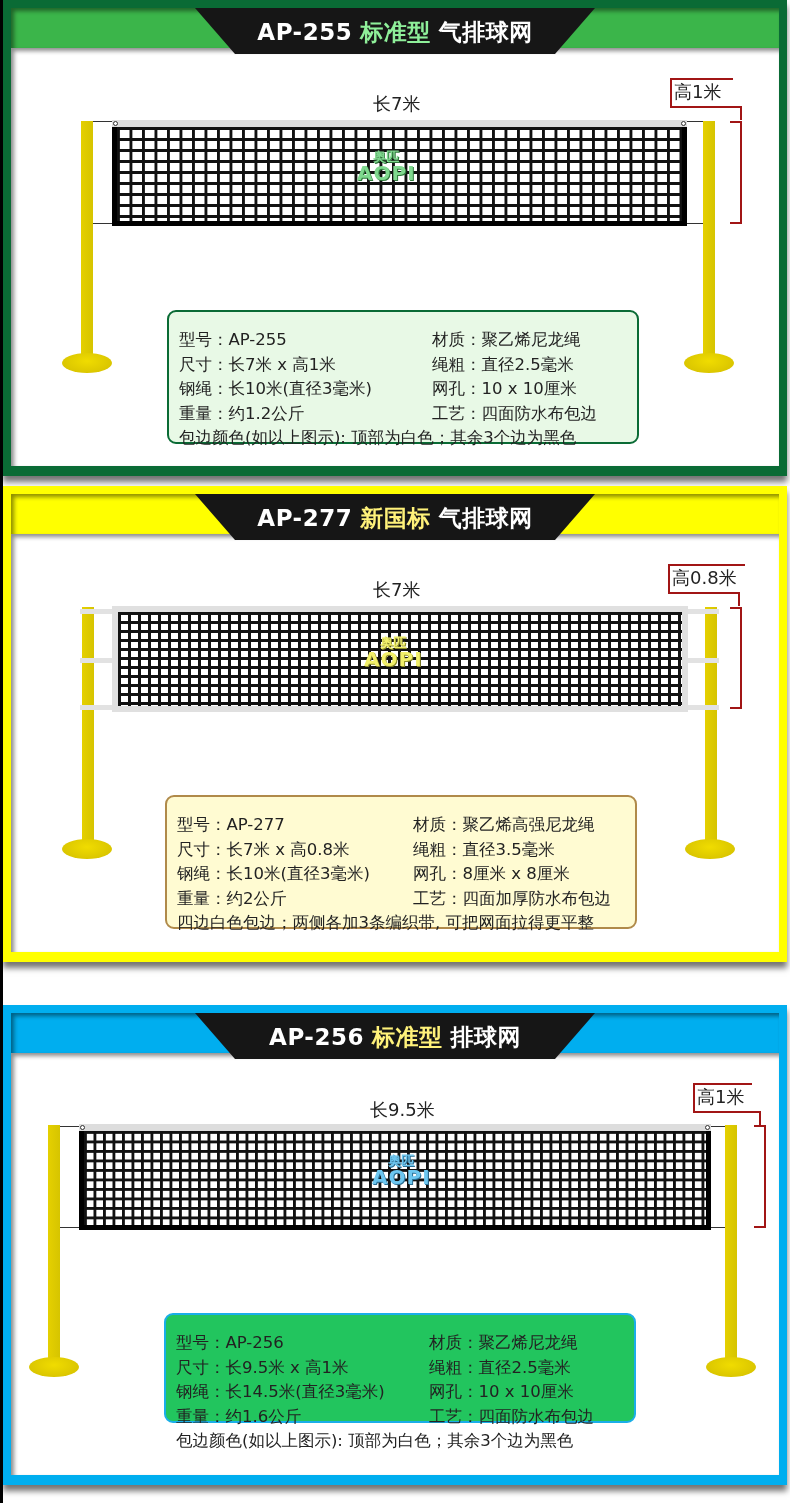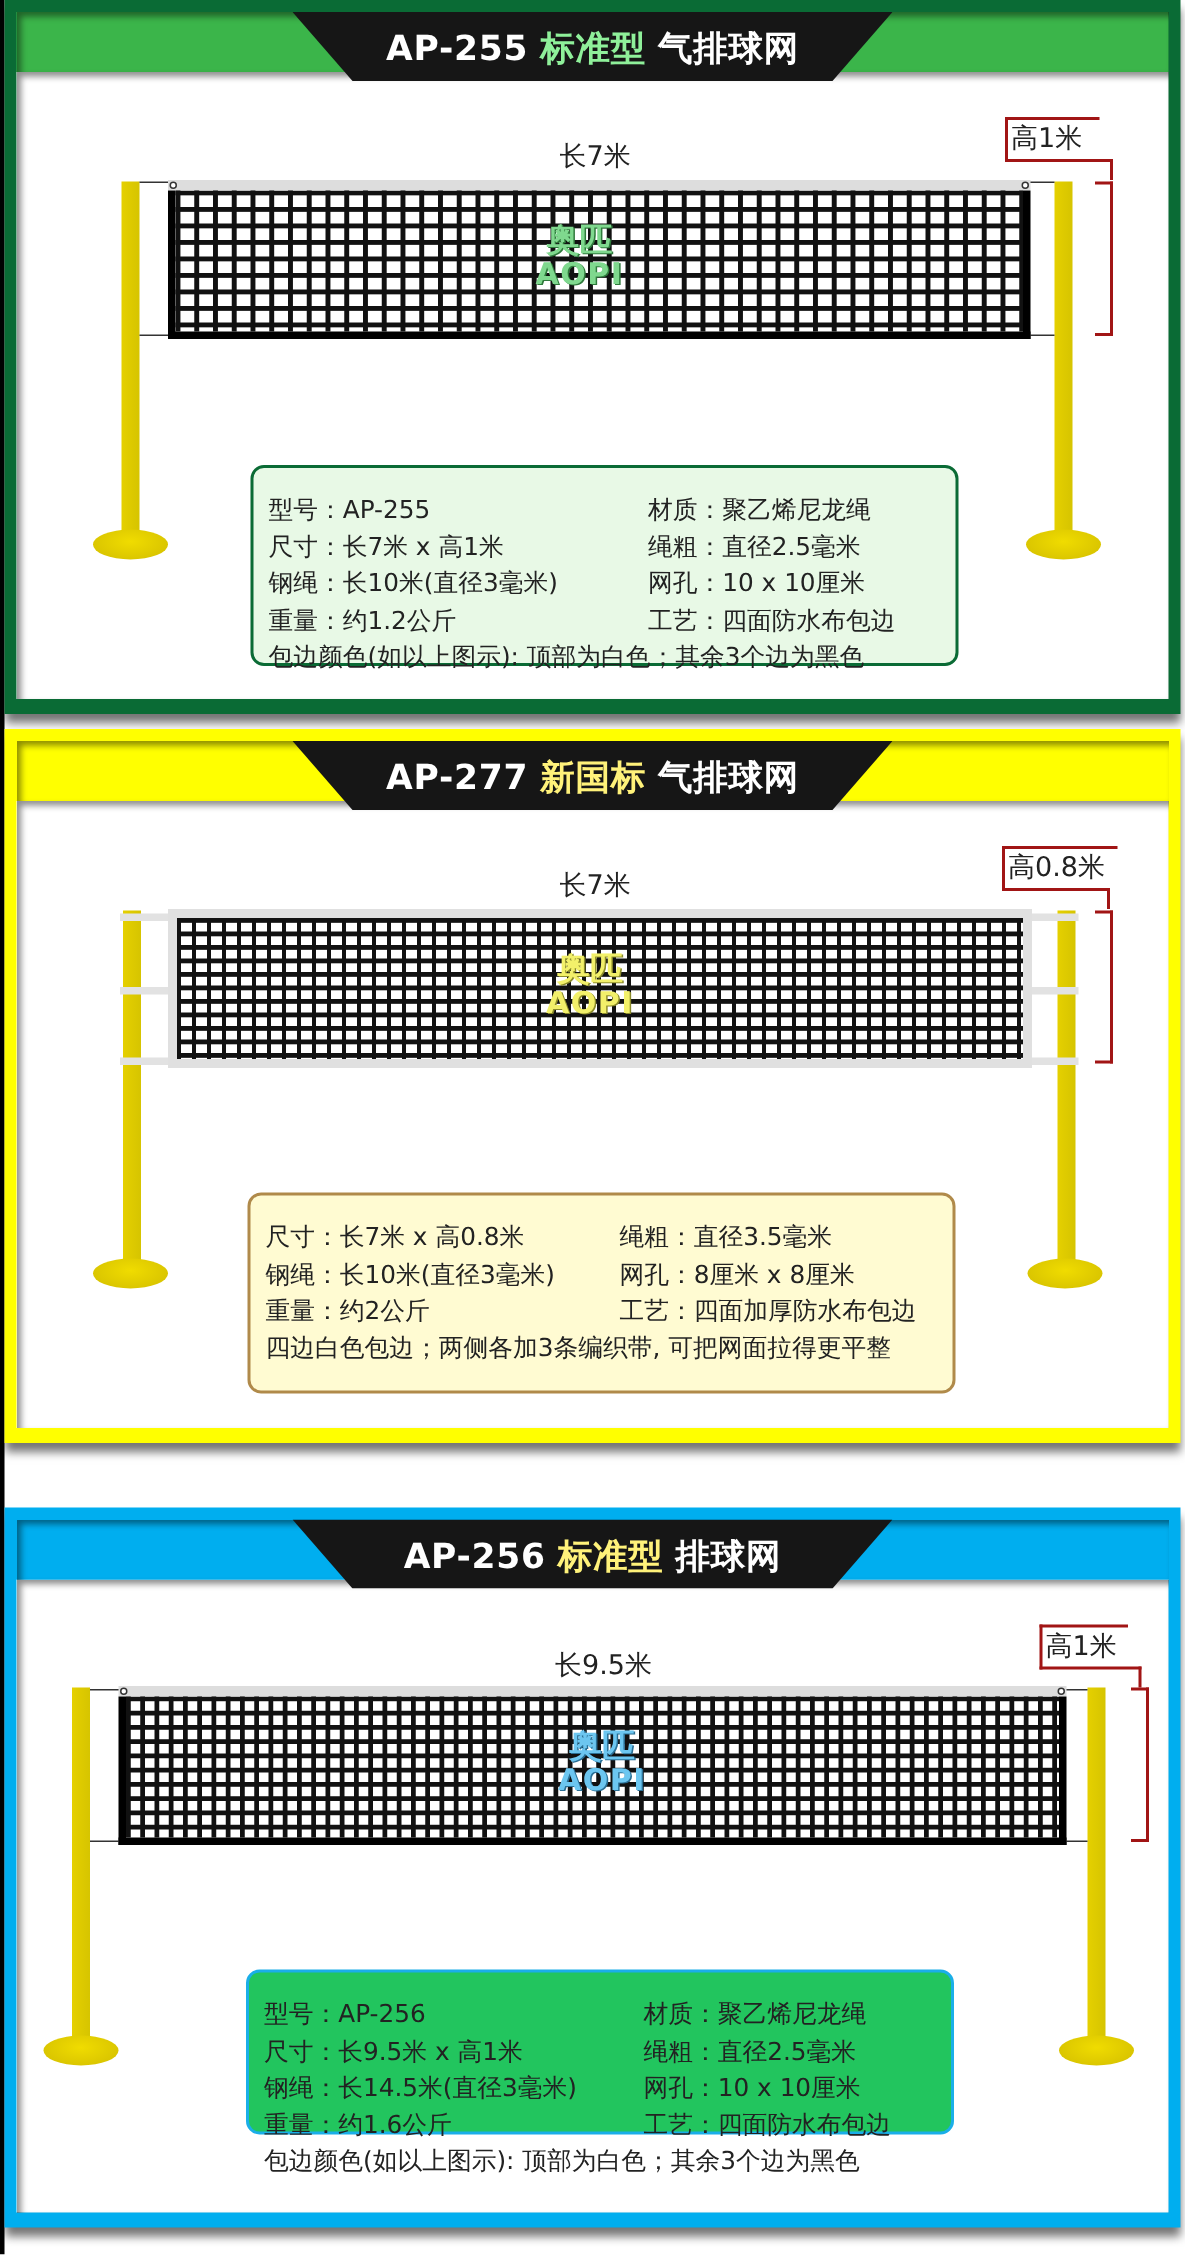--- a/index.html
+++ b/index.html
@@ -24,21 +24,21 @@
   .post { position: absolute; width: 12px; background: linear-gradient(90deg, #e5d000, #d6c400); }
   .base { position: absolute; width: 50px; height: 20px; border-radius: 50%; background: radial-gradient(ellipse at 50% 40%, #f0dc00, #d2bd00); }
 
   .net { position: absolute; }
   .net .mesh { position: absolute; background-color: #fff;
      background-image:
        linear-gradient(90deg, #111 3px, transparent 3px),
        linear-gradient(#111 3px, transparent 3px);
   }
   .logo { position: absolute; text-align: center; font-weight: bold; font-family: "DejaVu Sans", sans-serif; line-height: 1; }
-  .logo .cn { font-size: 22px; display: block; }
+  .logo .cn { font-size: 13px; display: block; }
   .logo .en { font-size: 20px; display: block; letter-spacing: 1px; text-align: right; }
 
   .spec-box { position: absolute; border: 2px solid; border-radius: 9px; font-size: 16.5px; color: #222; line-height: 24.5px; padding: 16px 10px; }
   .spec-row { display: flex; white-space: nowrap; }
   .spec-row .lft { width: 253px; }
   .tie { position: absolute; height: 5px; background: #e2e2e2; }
   .guy { position: absolute; height: 1px; background: #333; }
   .ring { position: absolute; width: 5px; height: 5px; border-radius: 50%; border: 1px solid #333; background: #fff; }
 </style>
 </head>
@@ -143,20 +143,24 @@
   <div class="net" style="left:109px; top:120px; width:576px; height:106px;">
     <div class="mesh" style="left:0; top:0; right:0; bottom:0; border:6px solid #e0e0e0; background-size:10px 9px;"></div>
     <div class="logo" style="left:252px; top:30px; color:#f2f06a; text-shadow:1px 1px 0 #8a8a2a;">
       <span class="cn">奥匹</span>
         <span class="en">AOPI</span>
     </div>
   </div>
 
   <div class="spec-box" style="left:162px; top:309px; width:472px; height:134px; border-color:#b08a4a; background:#fffbd2;">
     <div class="spec-row">
+        <span class="lft" style="width:236px;">型号：AP-277</span>
+        <span>材质：聚乙烯高强尼龙绳</span>
+      </div>
+    <div class="spec-row">
         <span class="lft" style="width:236px;">尺寸：长7米 x 高0.8米</span>
         <span>绳粗：直径3.5毫米</span>
       </div>
     <div class="spec-row">
         <span class="lft" style="width:236px;">钢绳：长10米(直径3毫米)</span>
         <span>网孔：8厘米 x 8厘米</span>
       </div>
     <div class="spec-row">
         <span class="lft" style="width:236px;">重量：约2公斤</span>
         <span>工艺：四面加厚防水布包边</span>

